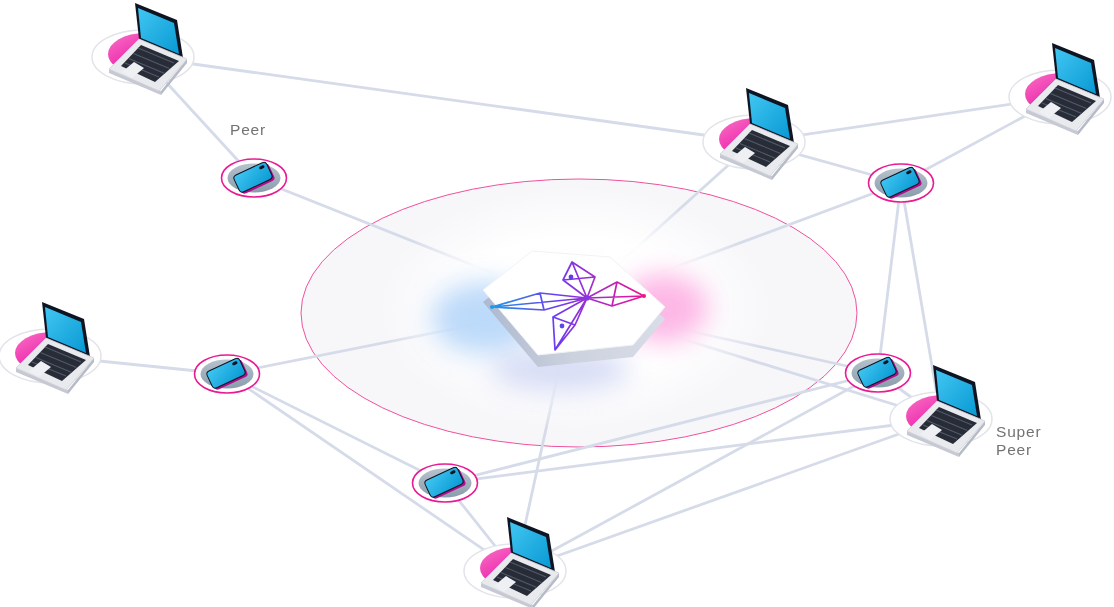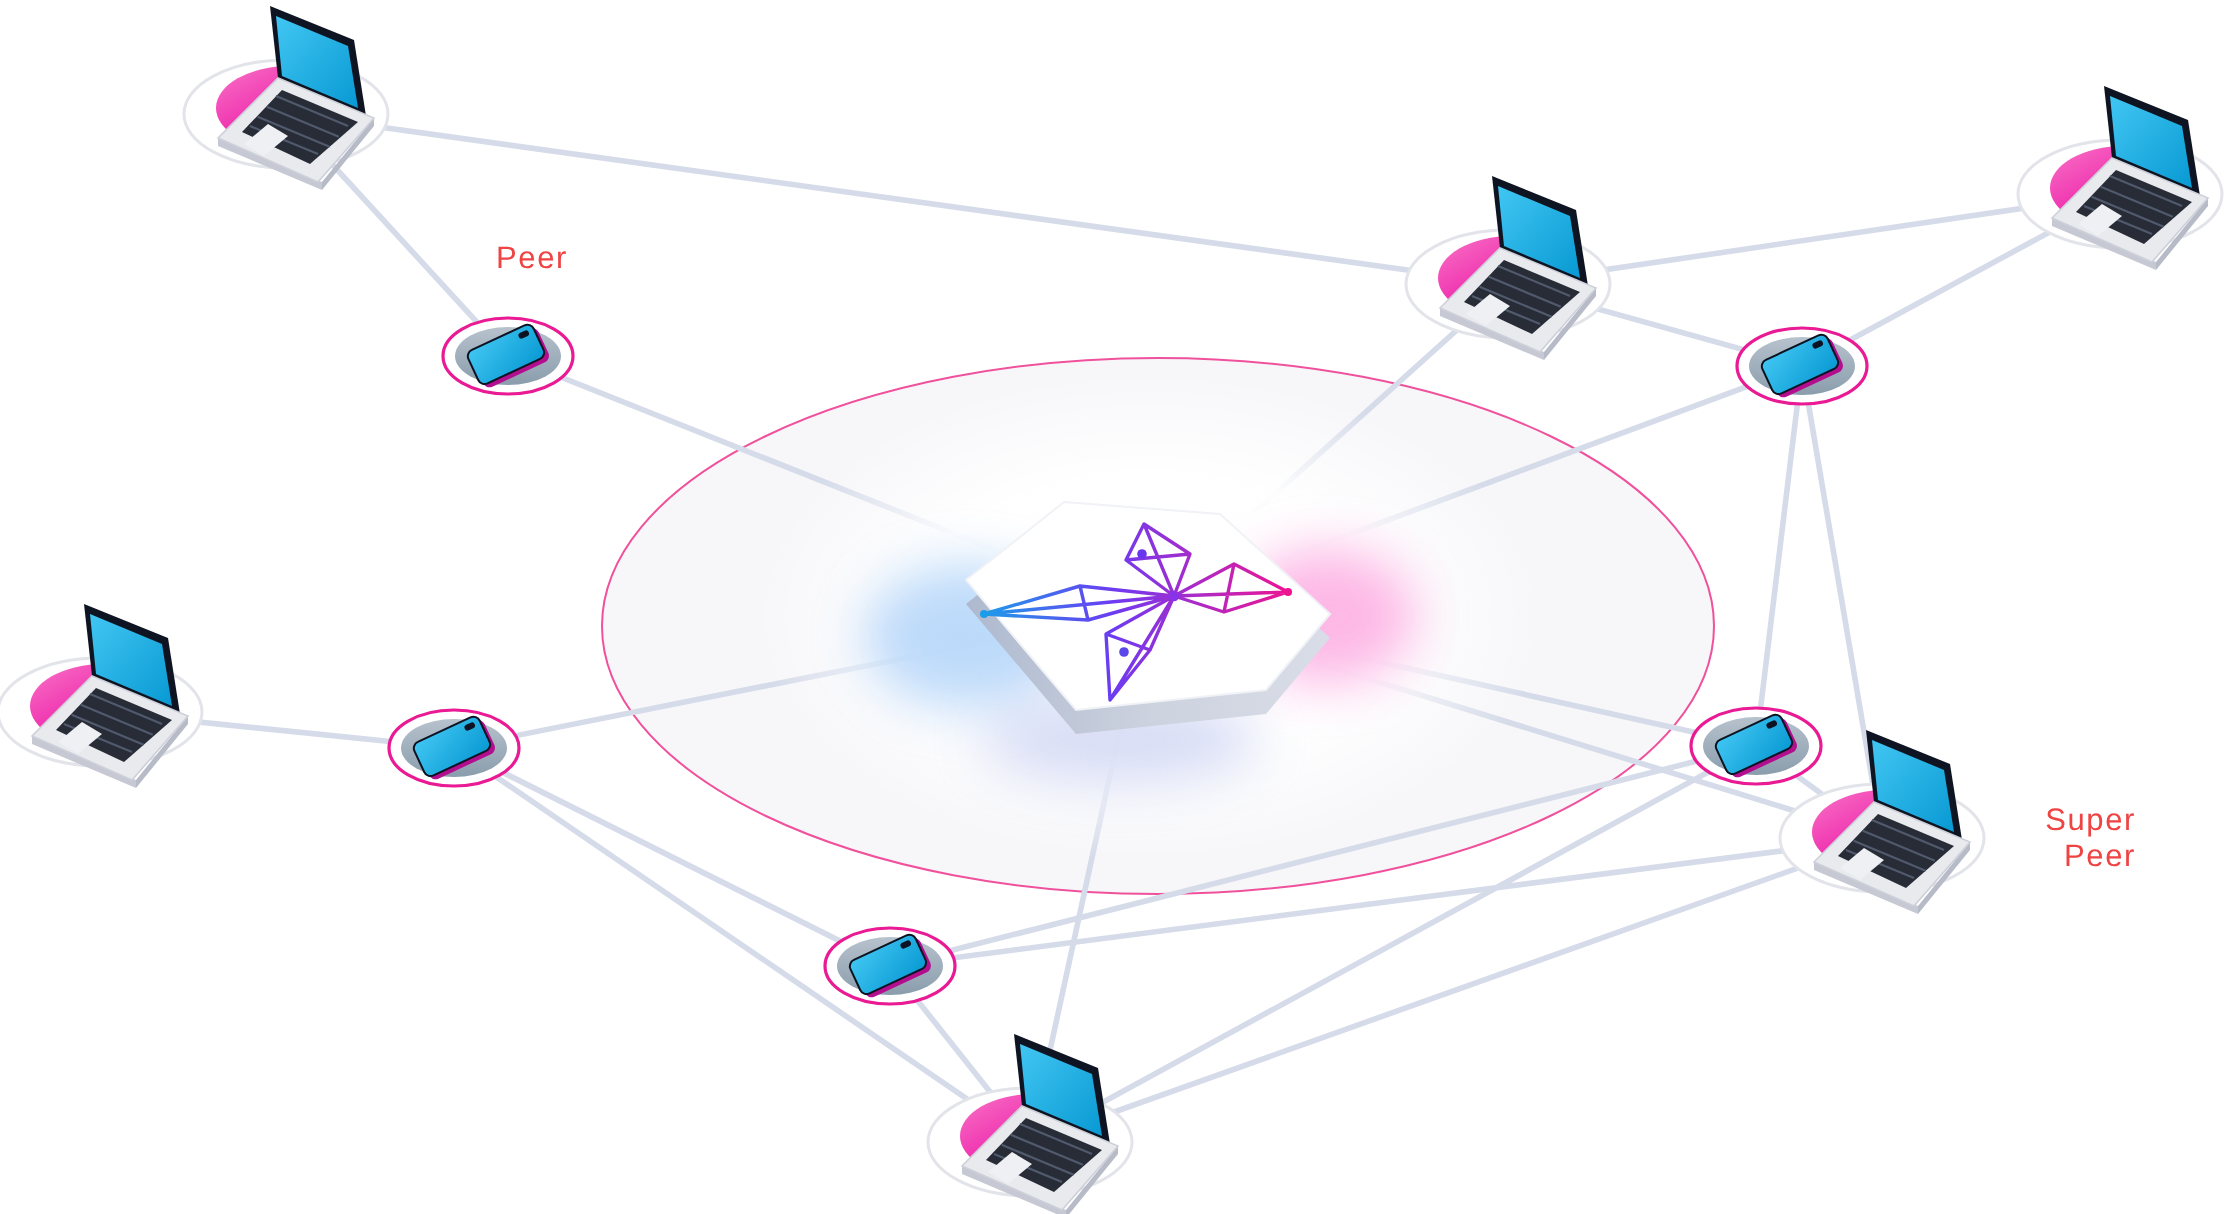--- a/index.html
+++ b/index.html
@@ -11,29 +11,29 @@
   }
   .stage {
     position: relative;
     width: 1114px; height: 607px;
     background: #ffffff;
     overflow: hidden;
   }
   .stage > svg { position: absolute; left: 0; top: 0; }
   .diagram-label {
     position: absolute;
-    color: #ef4444;
+    color: #737373;
     font-size: 15.5px;
     letter-spacing: 0.8px;
     line-height: 17.5px;
-    text-align: right;
+    text-align: left;
     user-select: none;
   }
   .label-peer  { left: 230px; top: 121px; width: 54px; }
-  .label-super { left: 996px; top: 402px; width: 72px; }
+  .label-super { left: 996px; top: 423px; width: 72px; }
 </style>
 </head>
 <body>
 
 <div class="stage">
   <svg id="diagram" width="1114" height="607" viewBox="0 0 1114 607" xmlns="http://www.w3.org/2000/svg" xmlns:xlink="http://www.w3.org/1999/xlink">
     <defs>
       <linearGradient id="gradMag" x1="0" y1="0" x2="1" y2="1">
         <stop offset="0" stop-color="#f973c6"></stop>
         <stop offset="0.5" stop-color="#ee2aad"></stop>

